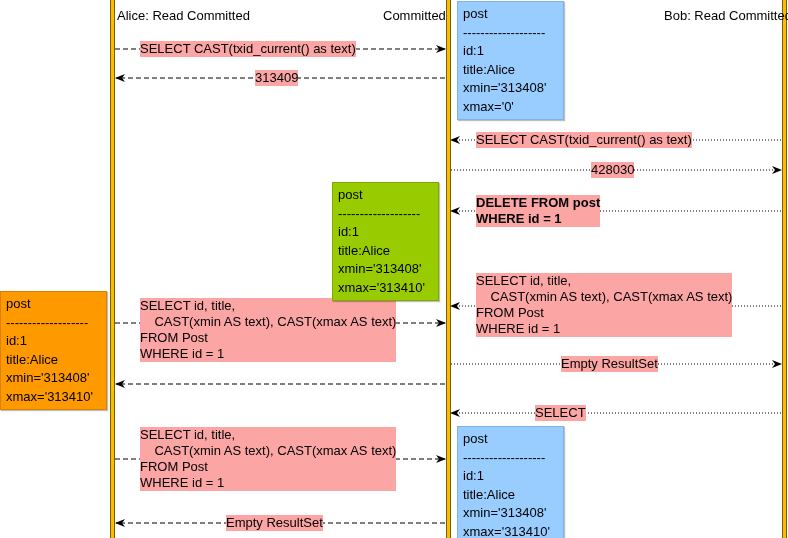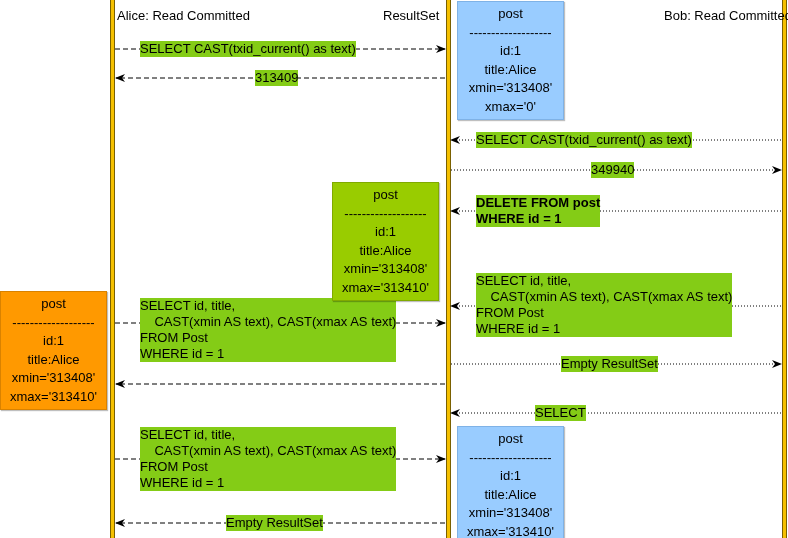--- a/index.html
+++ b/index.html
@@ -2,36 +2,36 @@
 <html><head>
 <meta charset="utf-8">
 <style>
   html, body { margin:0; padding:0; background:#ffffff; }
   body { width:788px; height:538px; position:relative; overflow:hidden;
          font-family:"Liberation Sans", sans-serif; font-size:13px; color:#000; }
   .lifeline { position:absolute; top:0; width:3px; height:538px; background:#f5c000;
               border-left:1px solid #7a6000; border-right:1px solid #7a6000; }
   .label { position:absolute; white-space:pre; line-height:16px; }
   .box { position:absolute; padding:3px 5px; line-height:18.5px; white-space:pre;
-         box-shadow:1px 1px 1px rgba(0,0,0,0.25);text-align:center; }
+         box-shadow:1px 1px 1px rgba(0,0,0,0.25); }
   .box.blue { background:#99ccff; border:1px solid #7fb2e6; }
   .box.green { background:#99cc00; border:1px solid #80aa00; }
   .box.orange { background:#ff9900; border:1px solid #d98200; }
   svg.arrows { position:absolute; left:0; top:0; }
-  .msg { position:absolute; white-space:pre; line-height:16px; background:#84cc16; }
+  .msg { position:absolute; white-space:pre; line-height:16px; background:#fca5a5; }
 </style>
 </head>
 <body>
 
 <div class="lifeline" style="left:110px;"></div>
 <div class="lifeline" style="left:446px;"></div>
 <div class="lifeline" style="left:782px;"></div>
 
 <div class="label" style="left:117px; top:8px;">Alice: Read Committed</div>
-<div class="label" style="left:383px; top:8px;">ResultSet</div>
+<div class="label" style="left:383px; top:8px;">Committed</div>
 <div class="label" style="left:640px; top:8px;margin-left:24px;">Bob: Read Committed</div>
 
 <svg class="arrows" width="788" height="538">
   <defs>
     <marker id="ah" markerWidth="10" markerHeight="8" refX="9" refY="4" orient="auto" markerUnits="userSpaceOnUse">
       <path d="M0,0 L10,4 L0,8 L3,4 Z" fill="#000"></path>
     </marker>
   </defs>
   <line x1="115" y1="49" x2="445" y2="49" stroke="#000" stroke-dasharray="5,3" marker-end="url(#ah)"></line>
   <line x1="445" y1="78" x2="116" y2="78" stroke="#000" stroke-dasharray="5,3" marker-end="url(#ah)"></line>
@@ -43,21 +43,21 @@
   <line x1="451" y1="364" x2="781" y2="364" stroke="#000" stroke-dasharray="1,2" marker-end="url(#ah)"></line>
   <line x1="445" y1="384" x2="116" y2="384" stroke="#000" stroke-dasharray="5,3" marker-end="url(#ah)"></line>
   <line x1="781" y1="413" x2="451" y2="413" stroke="#000" stroke-dasharray="1,2" marker-end="url(#ah)"></line>
   <line x1="115" y1="459" x2="445" y2="459" stroke="#000" stroke-dasharray="5,3" marker-end="url(#ah)"></line>
   <line x1="445" y1="523" x2="116" y2="523" stroke="#000" stroke-dasharray="5,3" marker-end="url(#ah)"></line>
 </svg>
 
 <div class="msg" style="left:140px; top:41px;">SELECT CAST(txid_current() as text)</div>
 <div class="msg" style="left:255px; top:70px;">313409</div>
 <div class="msg" style="left:476px; top:132px;">SELECT CAST(txid_current() as text)</div>
-<div class="msg" style="left:591px; top:162px;">349940</div>
+<div class="msg" style="left:591px; top:162px;">428030</div>
 <div class="msg" style="left:476px; top:195px;font-weight:bold;">DELETE FROM post
 WHERE id = 1</div>
 <div class="msg" style="left:476px; top:273px;">SELECT id, title,
     CAST(xmin AS text), CAST(xmax AS text)
 FROM Post
 WHERE id = 1</div>
 <div class="msg" style="left:140px; top:298px;">SELECT id, title,
     CAST(xmin AS text), CAST(xmax AS text)
 FROM Post
 WHERE id = 1</div>

